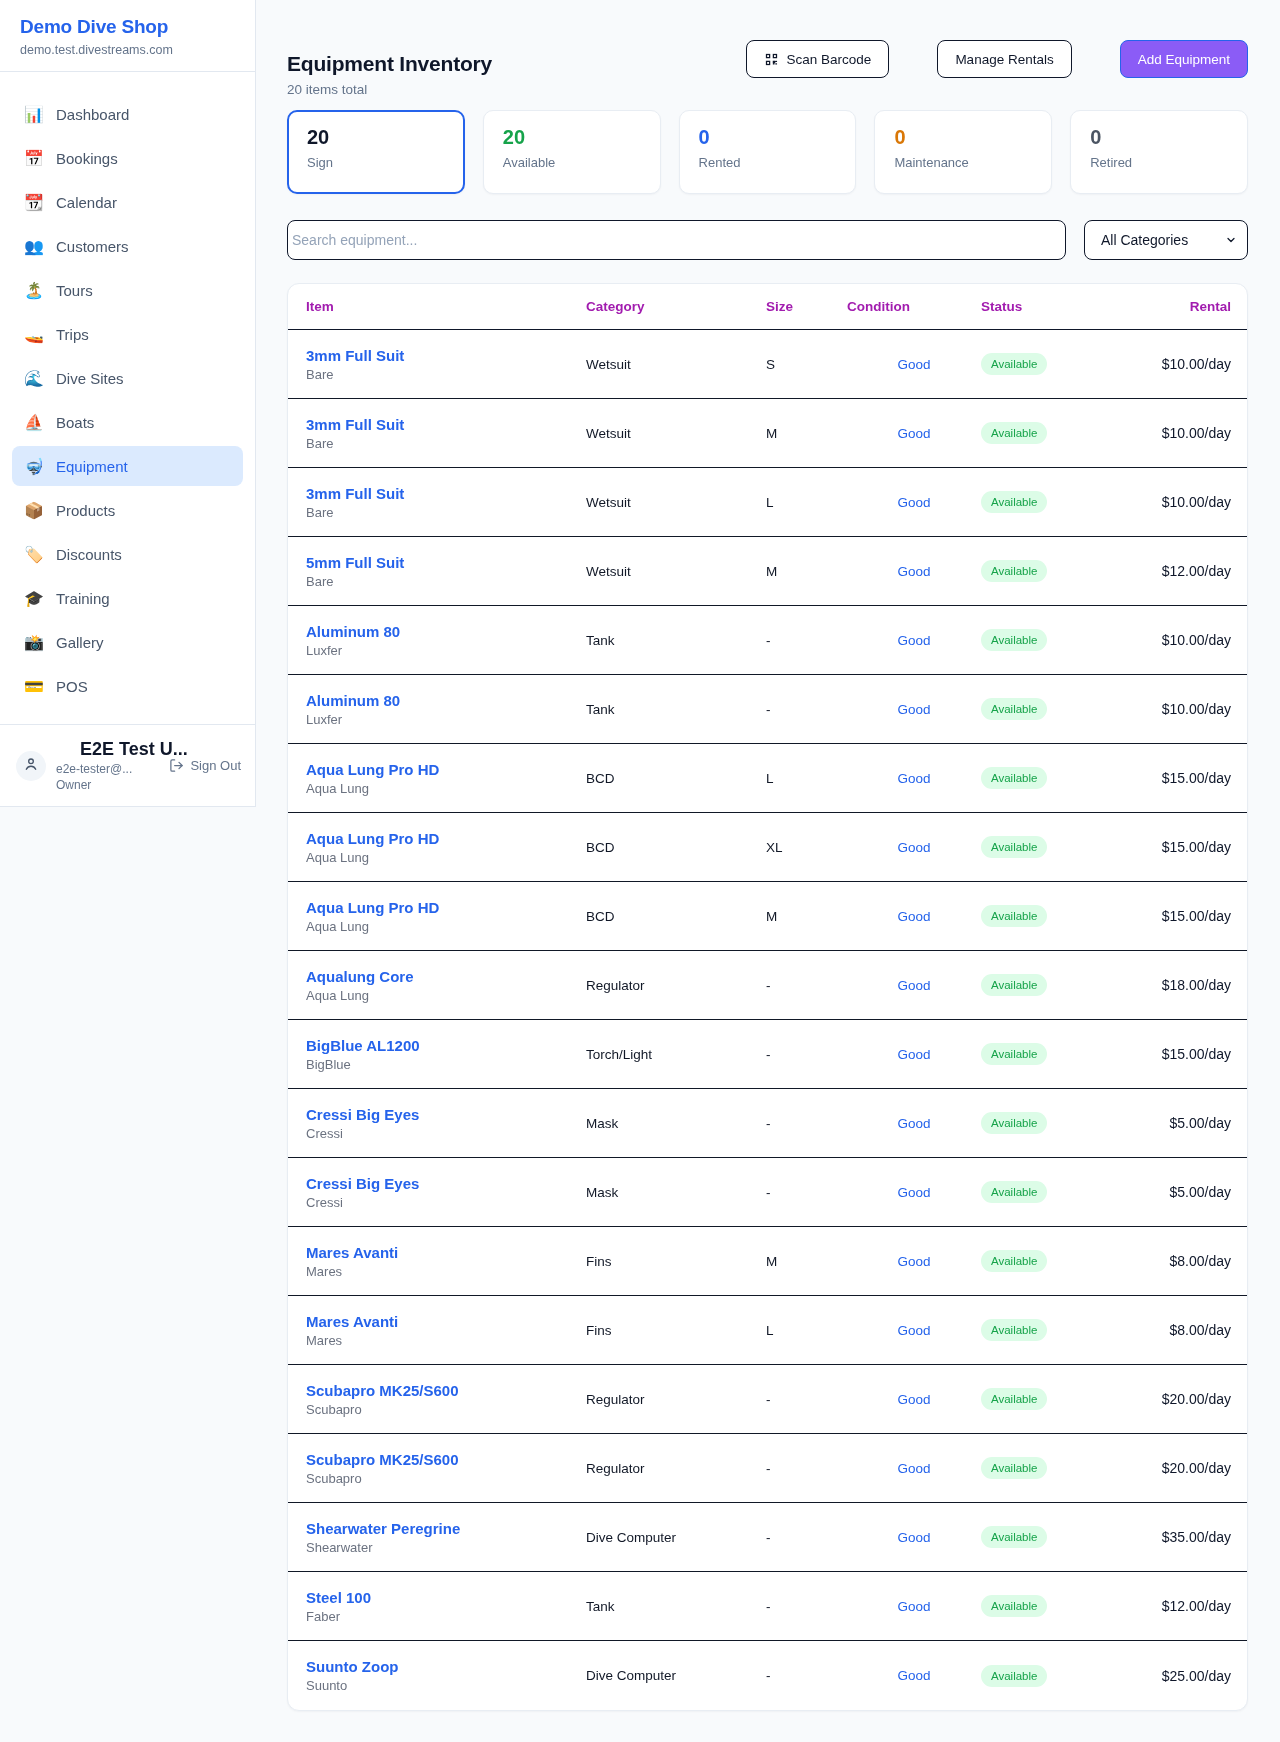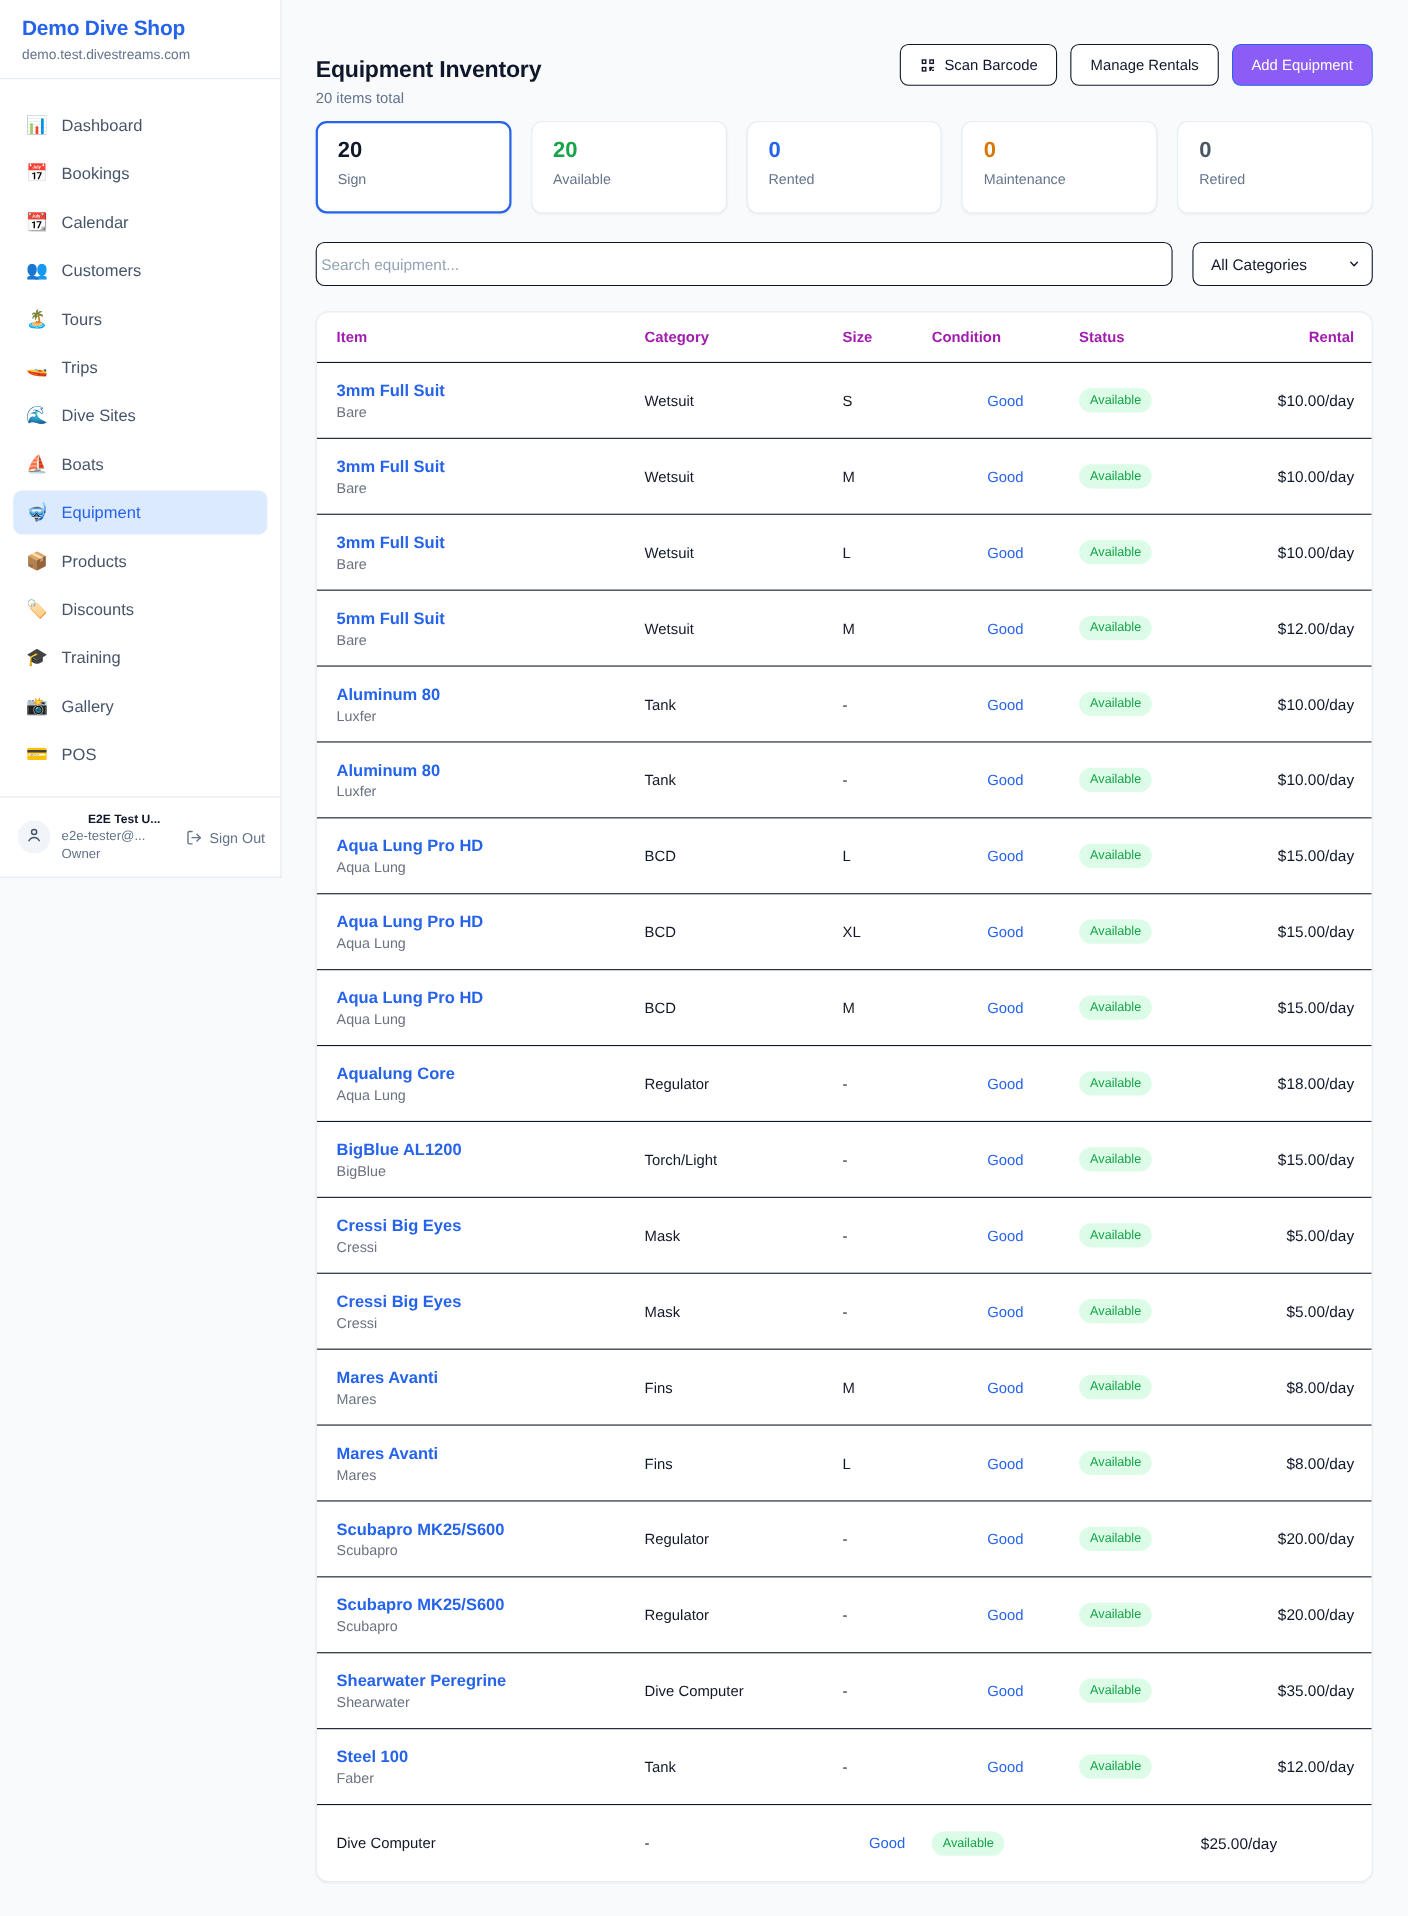--- a/index.html
+++ b/index.html
@@ -36,39 +36,39 @@
     border-top:1px solid #e2e8f0;
     padding:14px 14px 14px 16px;
     display:flex; align-items:center; gap:10px;
   }
   .avatar {
     width:30px; height:30px; border-radius:50%;
     background:#f1f5f9; flex:0 0 auto;
     display:flex; align-items:center; justify-content:center;
   }
   .user-meta { flex:1 1 auto; min-width:0; }
-  .user-name { font-size:11px; font-weight:700; color:#0f172a; white-space:nowrap;padding-left:24px; }
+  .user-name { font-size:18px; font-weight:700; color:#0f172a; white-space:nowrap;padding-left:24px; }
   .user-email { font-size:12px; color:#64748b; margin-top:2px; white-space:nowrap; }
   .user-role { font-size:12px; color:#64748b; margin-top:2px; }
   .signout {
     display:flex; align-items:center; gap:6px;
     font-size:13px; color:#64748b; cursor:pointer; white-space:nowrap;
     background:none; border:none; font-family:inherit;
   }
   
   .main { position:absolute; left:256px; top:0; width:1024px; padding:40px 32px 0 31px; }
   .page-header { display:flex; justify-content:space-between; align-items:flex-start; }
   .title-block { margin-top:12px; }
   .page-title { font-size:21px; font-weight:700; color:#0f172a; letter-spacing:-0.2px; }
   .page-subtitle { font-size:13.5px; color:#64748b; margin-top:6px; }
   .header-actions { display:flex; gap:12px; }
   .btn {
     height:38px; border-radius:8px; padding:0 17px;
     font-size:13.5px; font-weight:500; font-family:inherit;
-    display:flex; align-items:center; gap:8px; cursor:pointer;
+    display:flex; align-items:center; gap:8px; cursor:pointer;margin-left:36px;
   }
   .btn-outline { background:#ffffff; border:1px solid #0f172a; color:#0f172a; }
   .btn-primary { background:#8b5cf6; border:1px solid #2563eb; color:#ffffff; font-weight:500; }
   
   .stats { display:flex; gap:18px; margin-top:13px; }
   .stat-card {
     flex:1 1 0; height:84px; background:#ffffff;
     border:1px solid #e8edf3; border-radius:10px;
     padding:15px 19px; cursor:pointer;
     box-shadow:0 1px 2px rgba(15,23,42,0.04);
@@ -495,20 +495,24 @@
       <div class="item-name">Steel 100</div>
       <div class="item-brand">Faber</div>
     </div>
     <div class="cell-cat">Tank</div>
     <div class="cell-size">-</div>
     <div class="cell-cond">Good</div>
     <div><span class="badge">Available</span></div>
     <div class="cell-rental">$12.00/day</div>
   </div>
         <div class="trow">
+    <div class="cell-item">
+      <div class="item-name">Suunto Zoop</div>
+      <div class="item-brand">Suunto</div>
+    </div>
     <div class="cell-cat">Dive Computer</div>
     <div class="cell-size">-</div>
     <div class="cell-cond">Good</div>
     <div><span class="badge">Available</span></div>
     <div class="cell-rental">$25.00/day</div>
   </div>
       </div>
   </div>
 
 </main>

